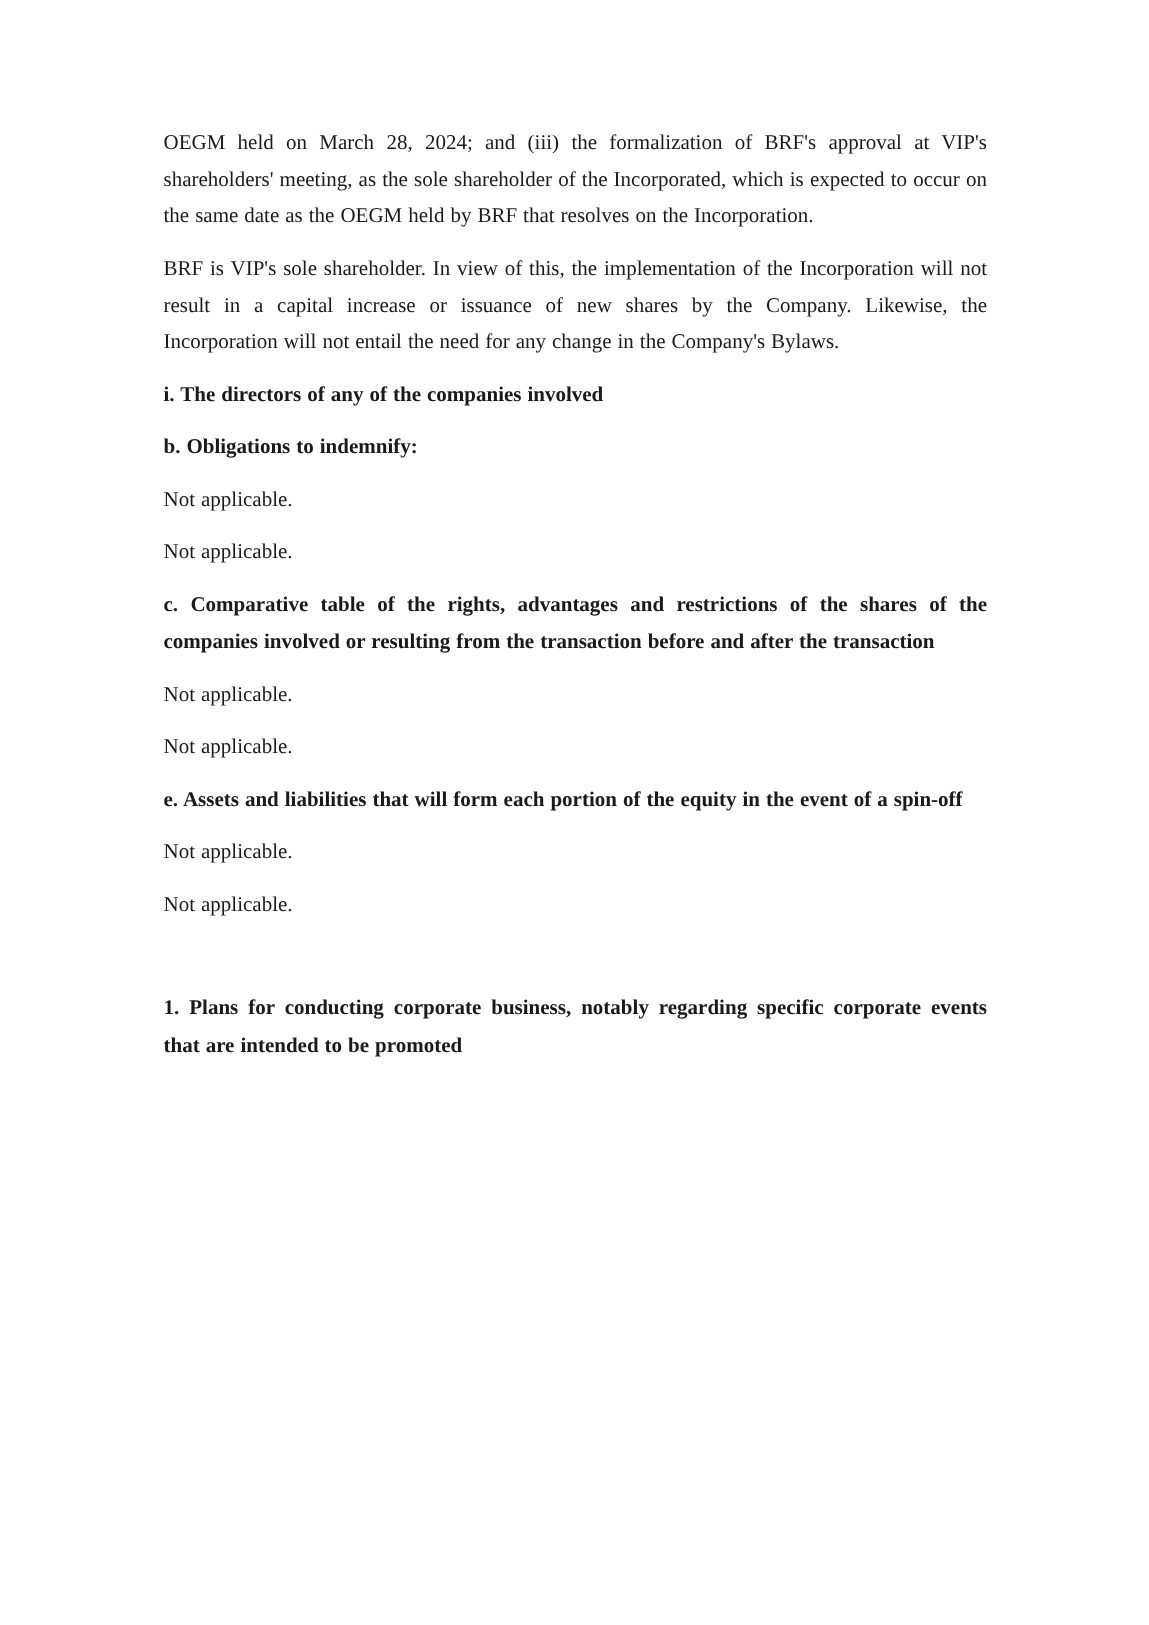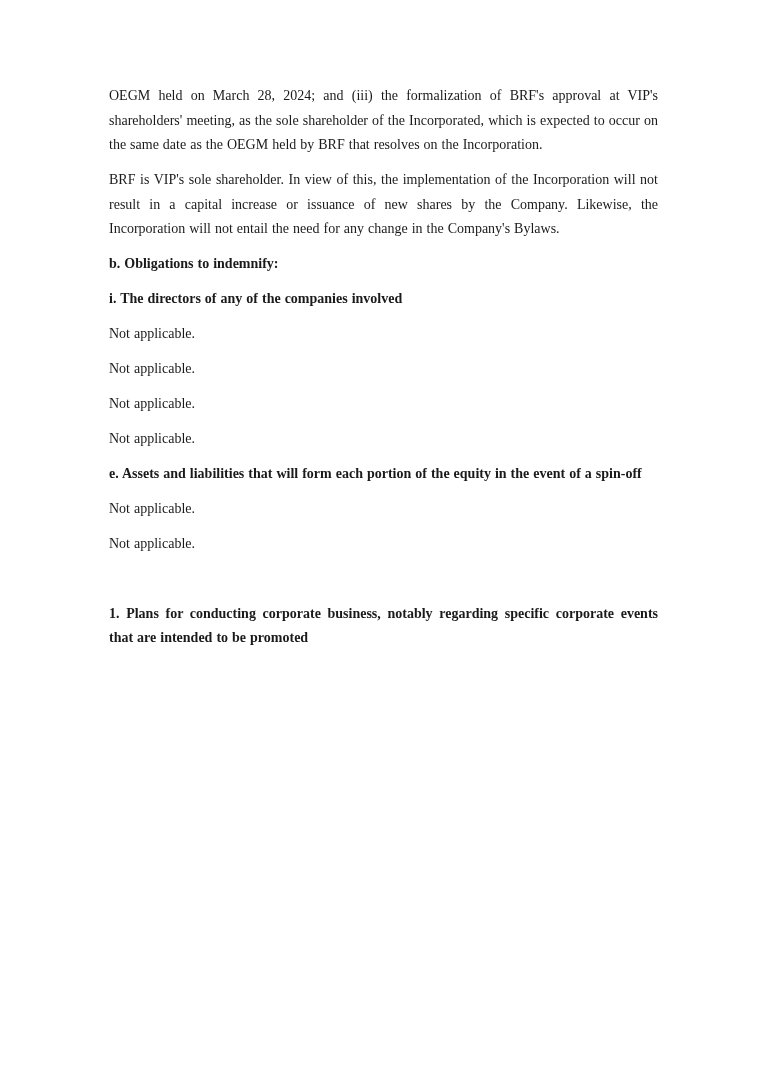--- a/index.html
+++ b/index.html
@@ -45,24 +45,25 @@
     color: #8b5cf6;
   }
 </style>
 </head>
 <body>
 
 <div class="page">
   <div class="content" id="doc-content">
       <p class="para">OEGM held on March 28, 2024; and (iii) the formalization of BRF's approval at VIP's shareholders' meeting, as the sole shareholder of the Incorporated,  which is expected to occur on the same date as the OEGM held by BRF that resolves on the Incorporation.</p>
       <p class="para">BRF is VIP's sole shareholder. In view of this, the implementation of the Incorporation will not result in a capital increase or issuance of new shares by the Company. Likewise, the Incorporation will not entail the need for any change in the Company's Bylaws.</p>
+      <p class="heading">i. The directors of any of the companies involved</p>
       <p class="heading">b. Obligations to indemnify:</p>
-      <p class="heading">i. The directors of any of the companies involved</p>
       <p class="para">Not applicable.</p>
       <p class="para">Not applicable.</p>
+      <p class="heading">c. Comparative table of the rights, advantages and restrictions of the shares of the companies involved or resulting from the transaction before and after the transaction</p>
       <p class="para">Not applicable.</p>
       <p class="para">Not applicable.</p>
       <p class="heading">e. Assets and liabilities that will form each portion of the equity in the event of a spin-off</p>
       <p class="para">Not applicable.</p>
       <p class="para">Not applicable.</p>
       <p class="heading space-before">1. Plans for conducting corporate business, notably regarding specific corporate events that are intended to be promoted</p>
     </div>
   <div class="page-number">145</div>
 </div>
 

